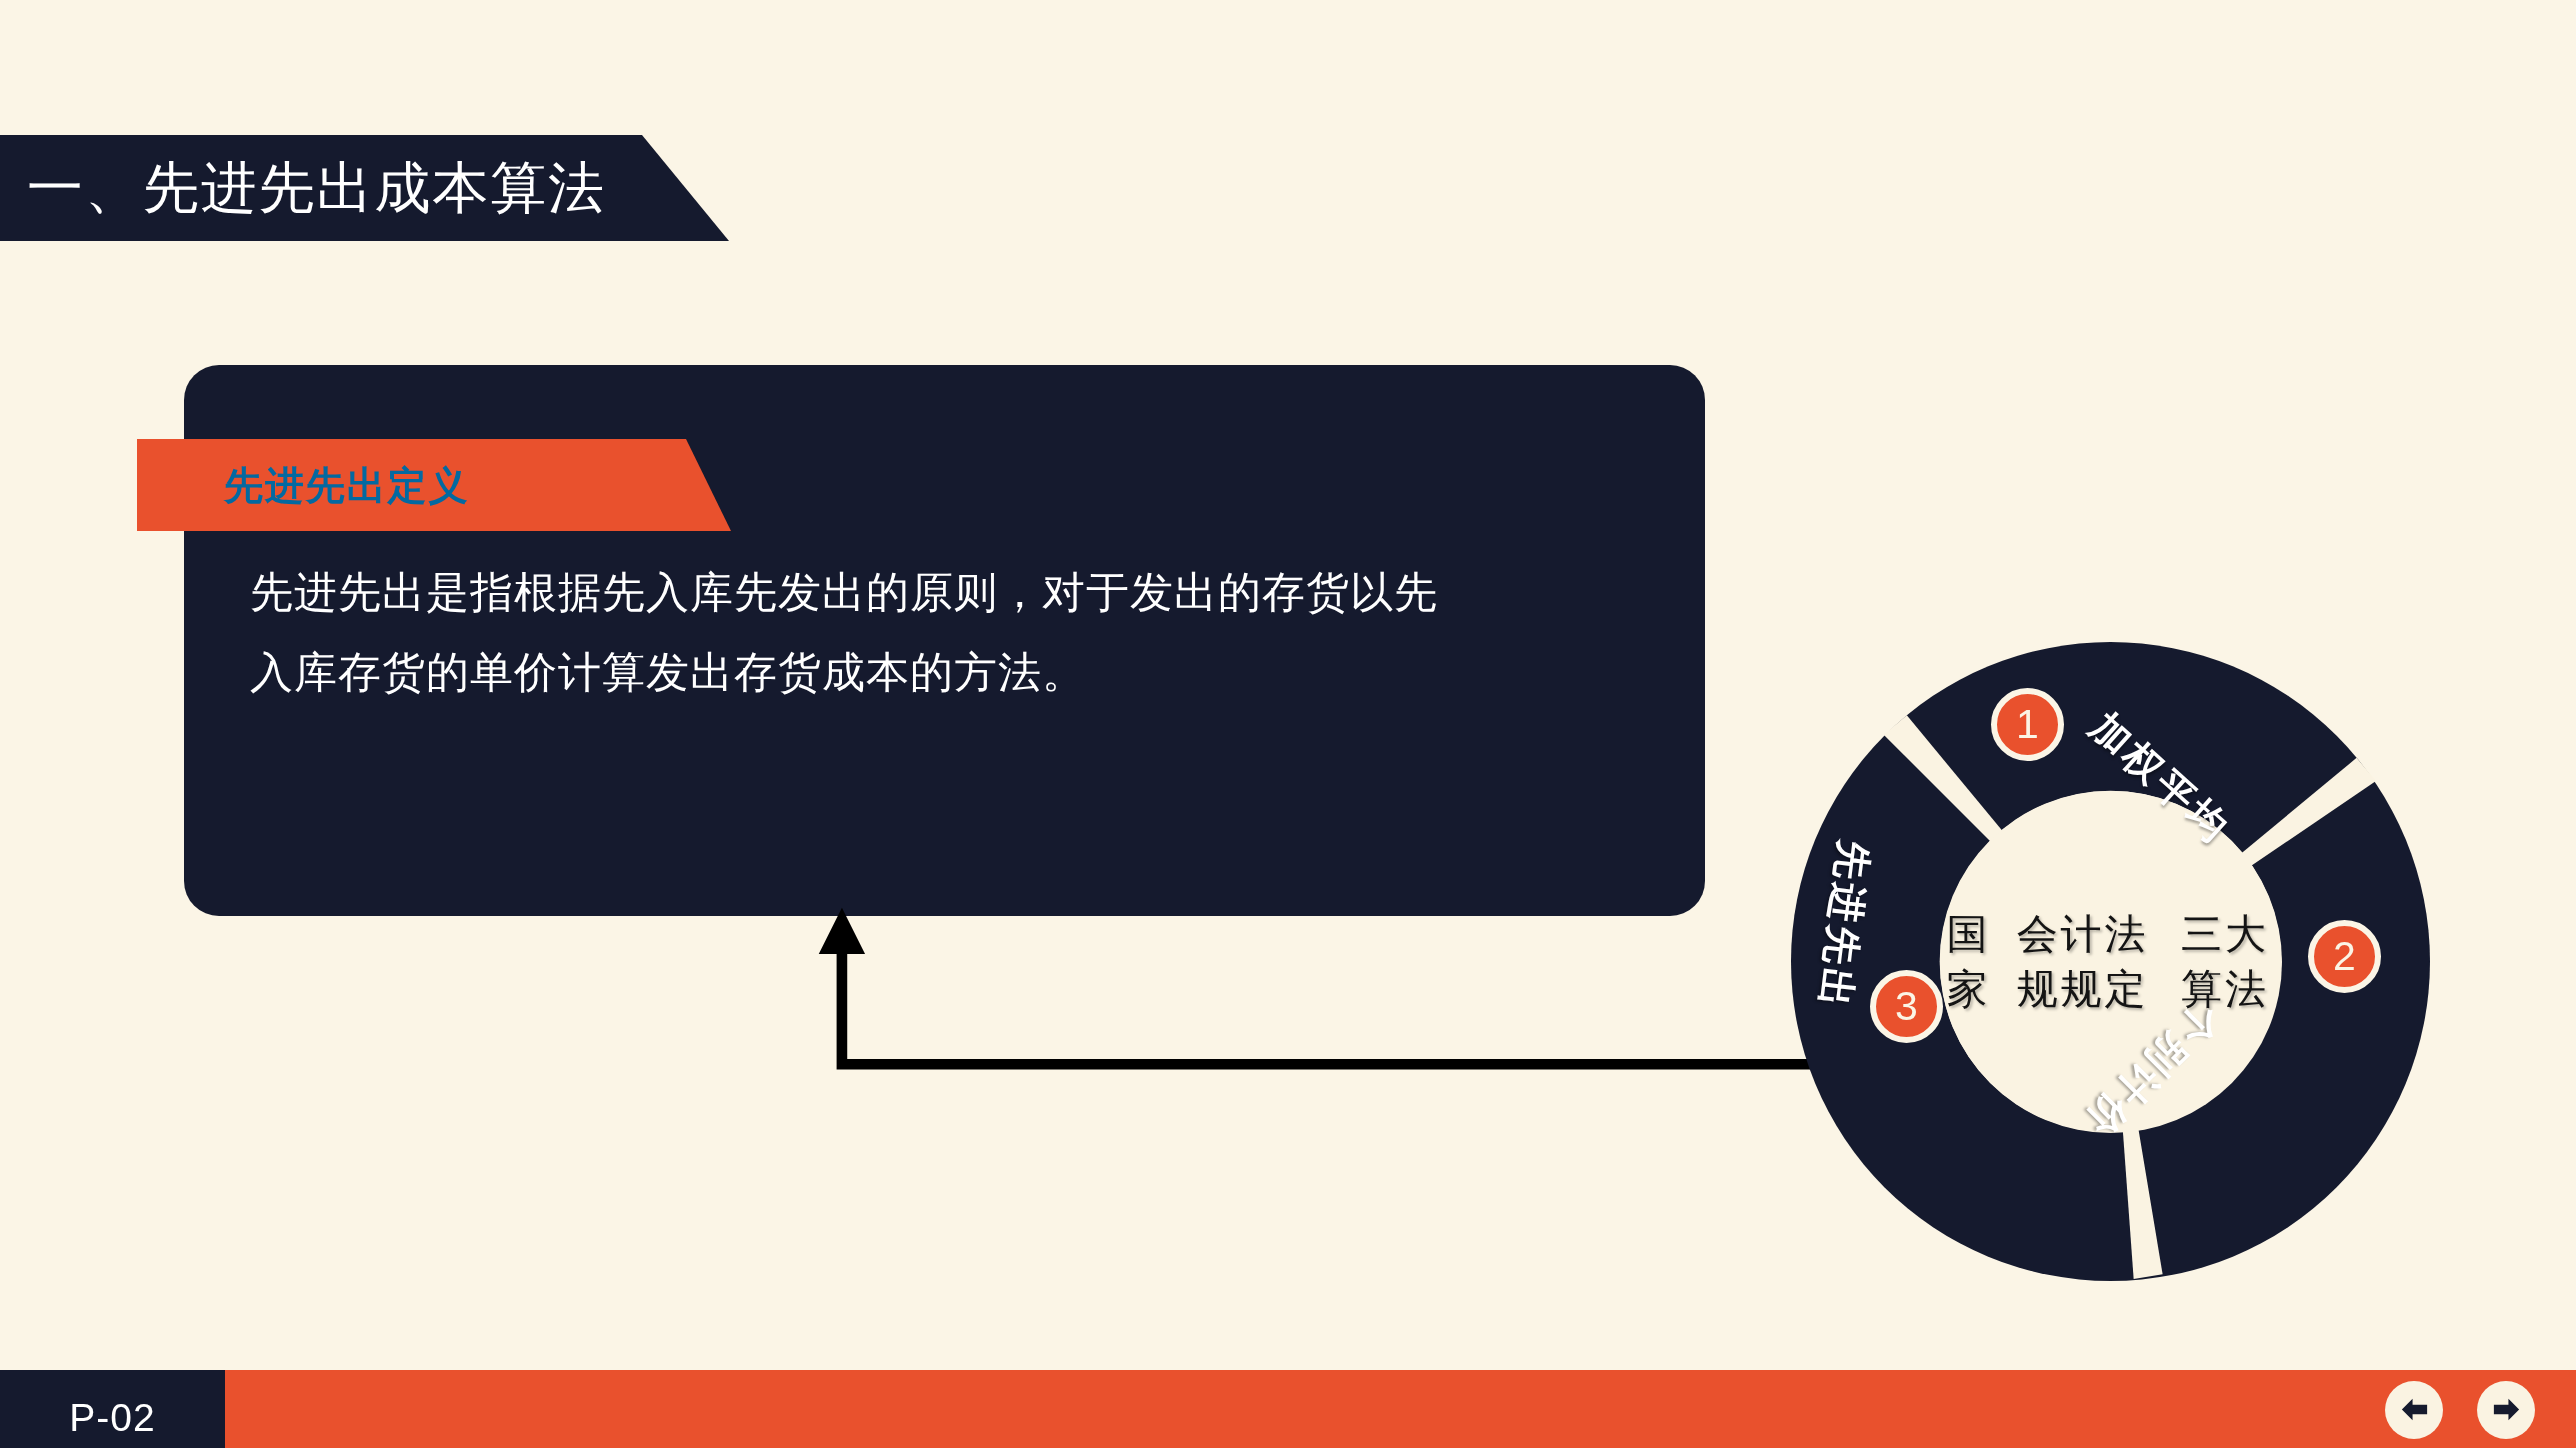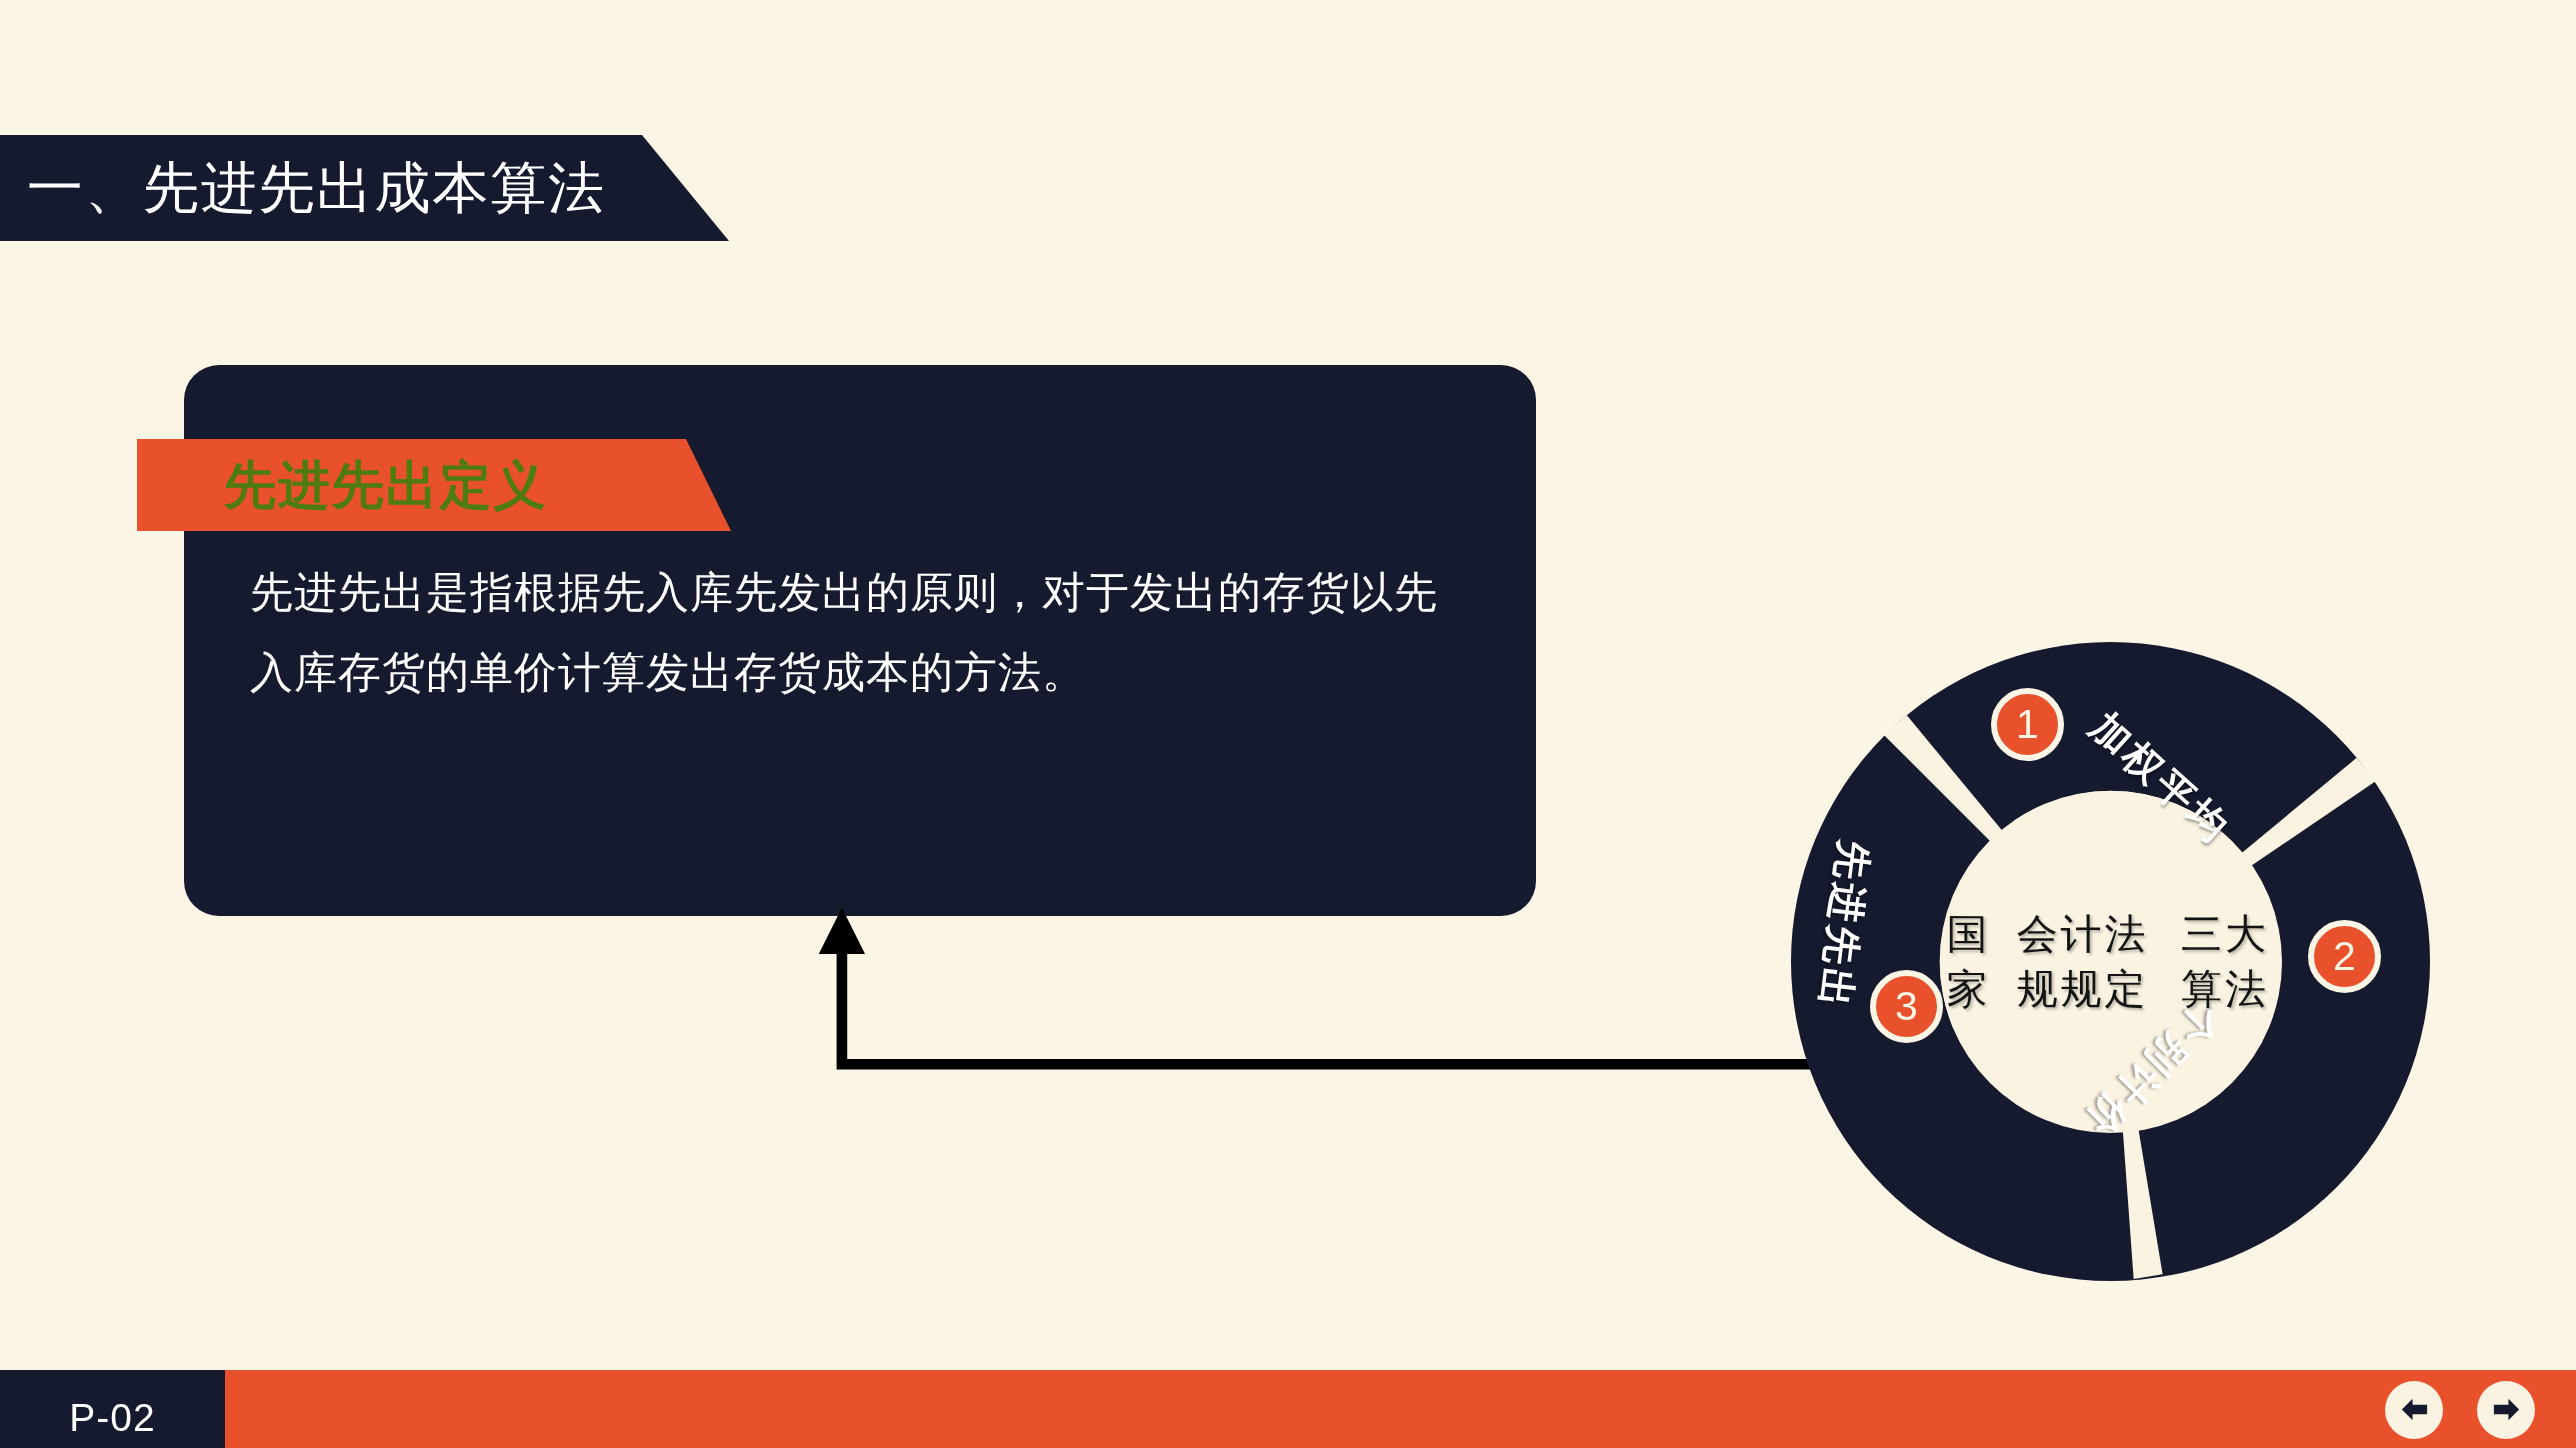--- a/index.html
+++ b/index.html
@@ -41,21 +41,21 @@
     letter-spacing: 1.9px;
     white-space: nowrap;
     line-height: 1;
   }
 
   
   .def-card {
     position: absolute;
     left: 184px;
     top: 365px;
-    width: 1352px;
+    width: 1521px;
     height: 551px;
     background: #151a2e;
     border-radius: 35px;
   }
   .def-ribbon {
     position: absolute;
     left: 137px;
     top: 439px;
     width: 594px;
     height: 92px;
@@ -65,22 +65,22 @@
     inset: 0;
     background: #e9512d;
     -webkit-clip-path: polygon(0 0, 549px 0, 594px 100%, 0 100%);
     clip-path: polygon(0 0, 549px 0, 594px 100%, 0 100%);
   }
   .def-ribbon .ribbon-label {
     position: absolute;
     left: 87px;
     top: 50%;
     transform: translateY(-50%);
-    color: #4d7c0f;
-    font-size: 52px;
+    color: #0369a1;
+    font-size: 39px;
     font-weight: bold;
     letter-spacing: 1.9px;
     white-space: nowrap;
     line-height: 1;
   }
   .def-body {
     position: absolute;
     left: 66px;
     top: 188px;
     width: 1227px;

